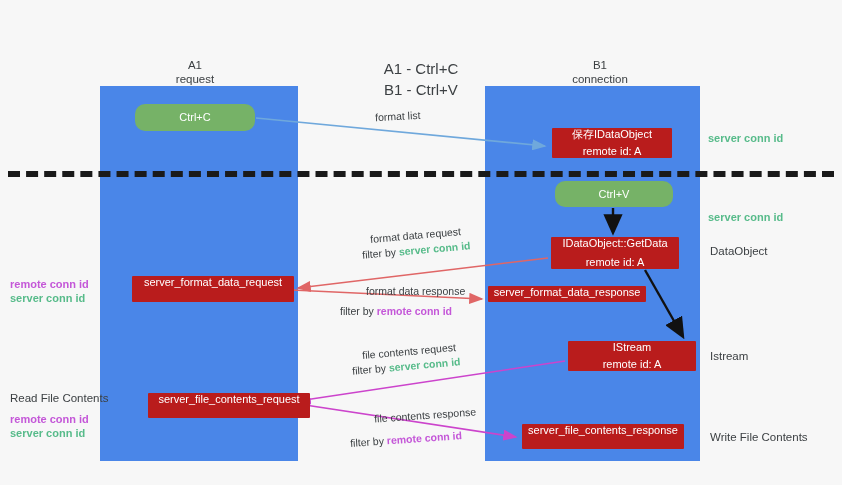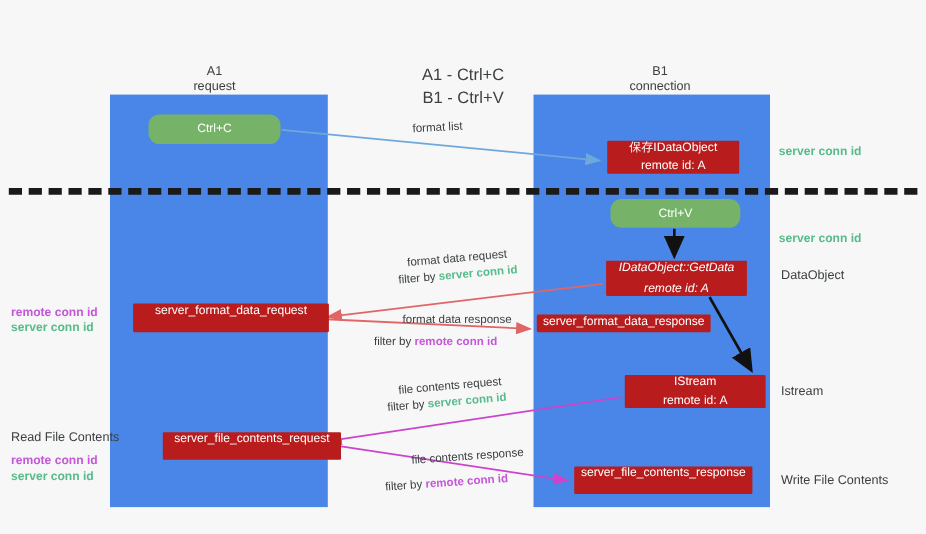--- a/index.html
+++ b/index.html
@@ -72,22 +72,22 @@
     line-height: 13px;
     border-radius: 1px;
   }
   .box.green { background: #6aa84f; background: #76b267; border-radius: 10px; }
   .box.orange { background: #b91c1c; justify-content: space-between; }
   .box .l2 { display: block; }
 
   #box-ctrlc   { left: 135px; top: 104px; width: 120px; height: 27px; }
   #box-saveido { left: 552px; top: 128px; width: 120px; height: 30px; }
   #box-ctrlv   { left: 555px; top: 181px; width: 118px; height: 26px; }
-  #box-getdata { left: 551px; top: 237px; width: 128px; height: 32px; font-style: italic; }
-  #box-sfdreq  { left: 121px; top: 276px; width: 178px; height: 26px; }
+  #box-getdata { left: 551px; top: 237px; width: 128px; height: 32px; }
+  #box-sfdreq  { left: 132px; top: 276px; width: 162px; height: 26px; }
   #box-sfdresp { left: 488px; top: 286px; width: 158px; height: 16px; }
   #box-istream { left: 568px; top: 341px; width: 128px; height: 30px; }
   #box-sfcreq  { left: 128px; top: 393px; width: 162px; height: 25px; margin-left: 20px; }
   #box-sfcresp { left: 522px; top: 424px; width: 162px; height: 25px; }
 
   
   .rlabel {
     font-size: 11.5px;
     color: #3c4043;
   }

